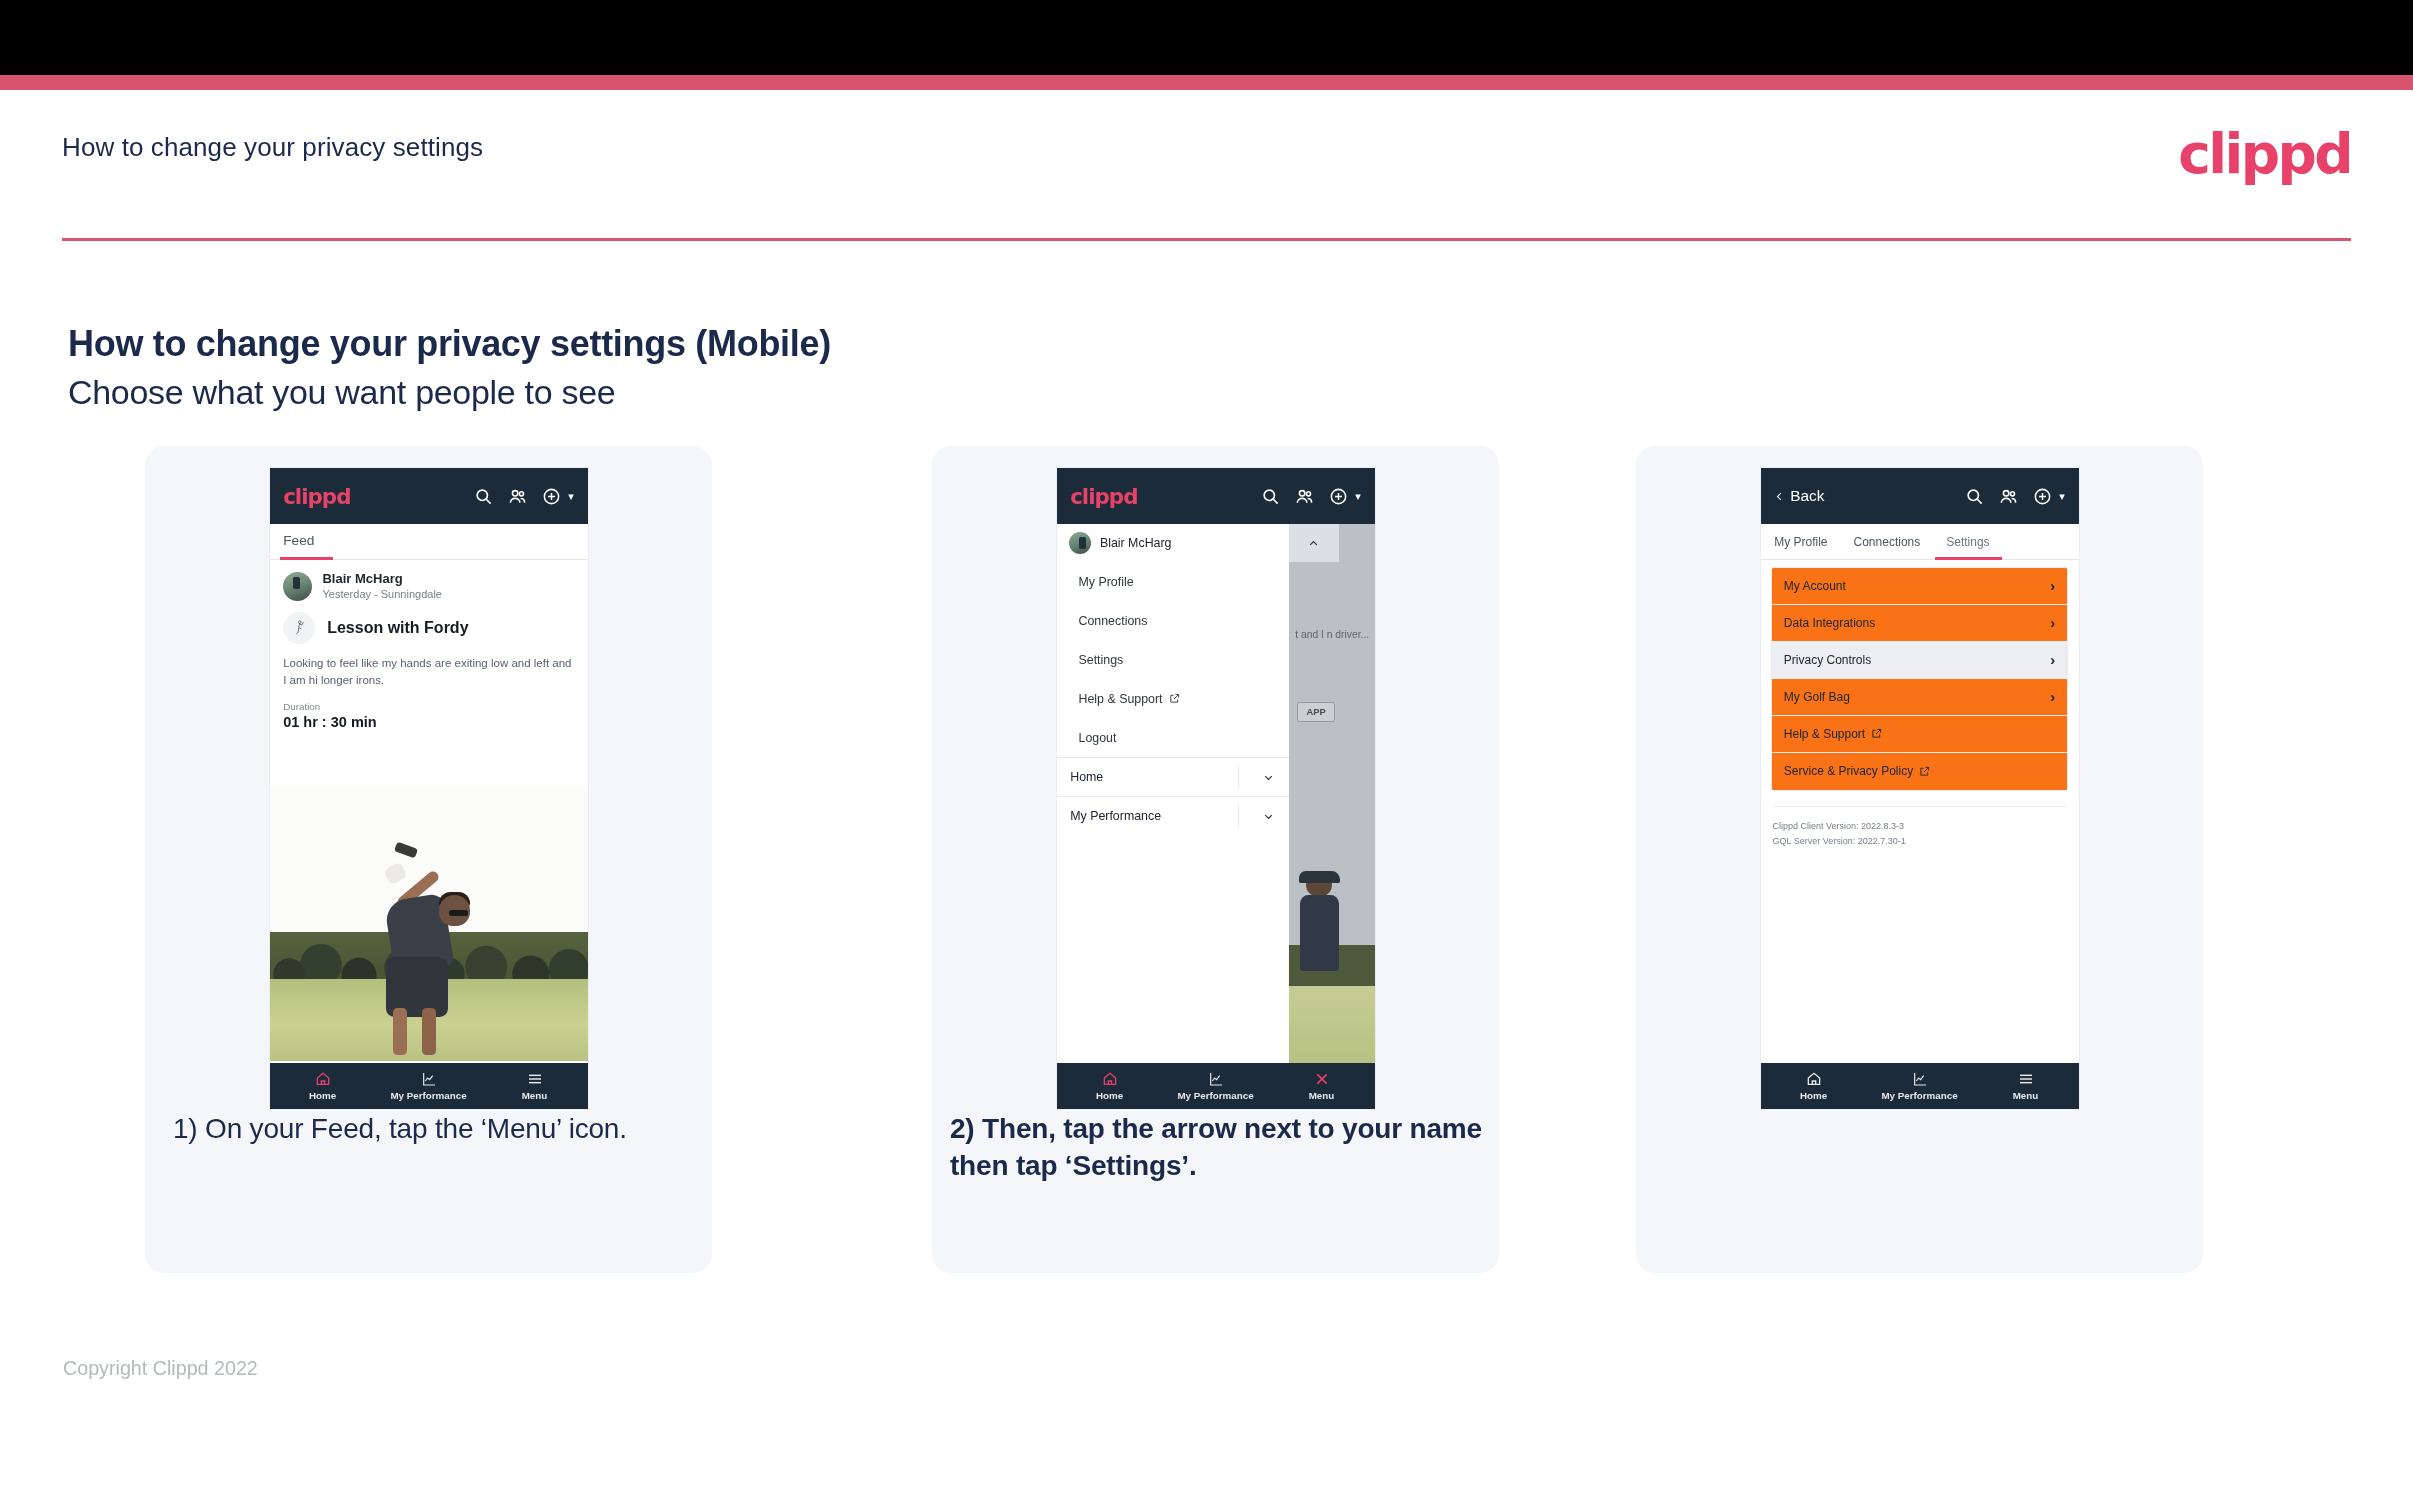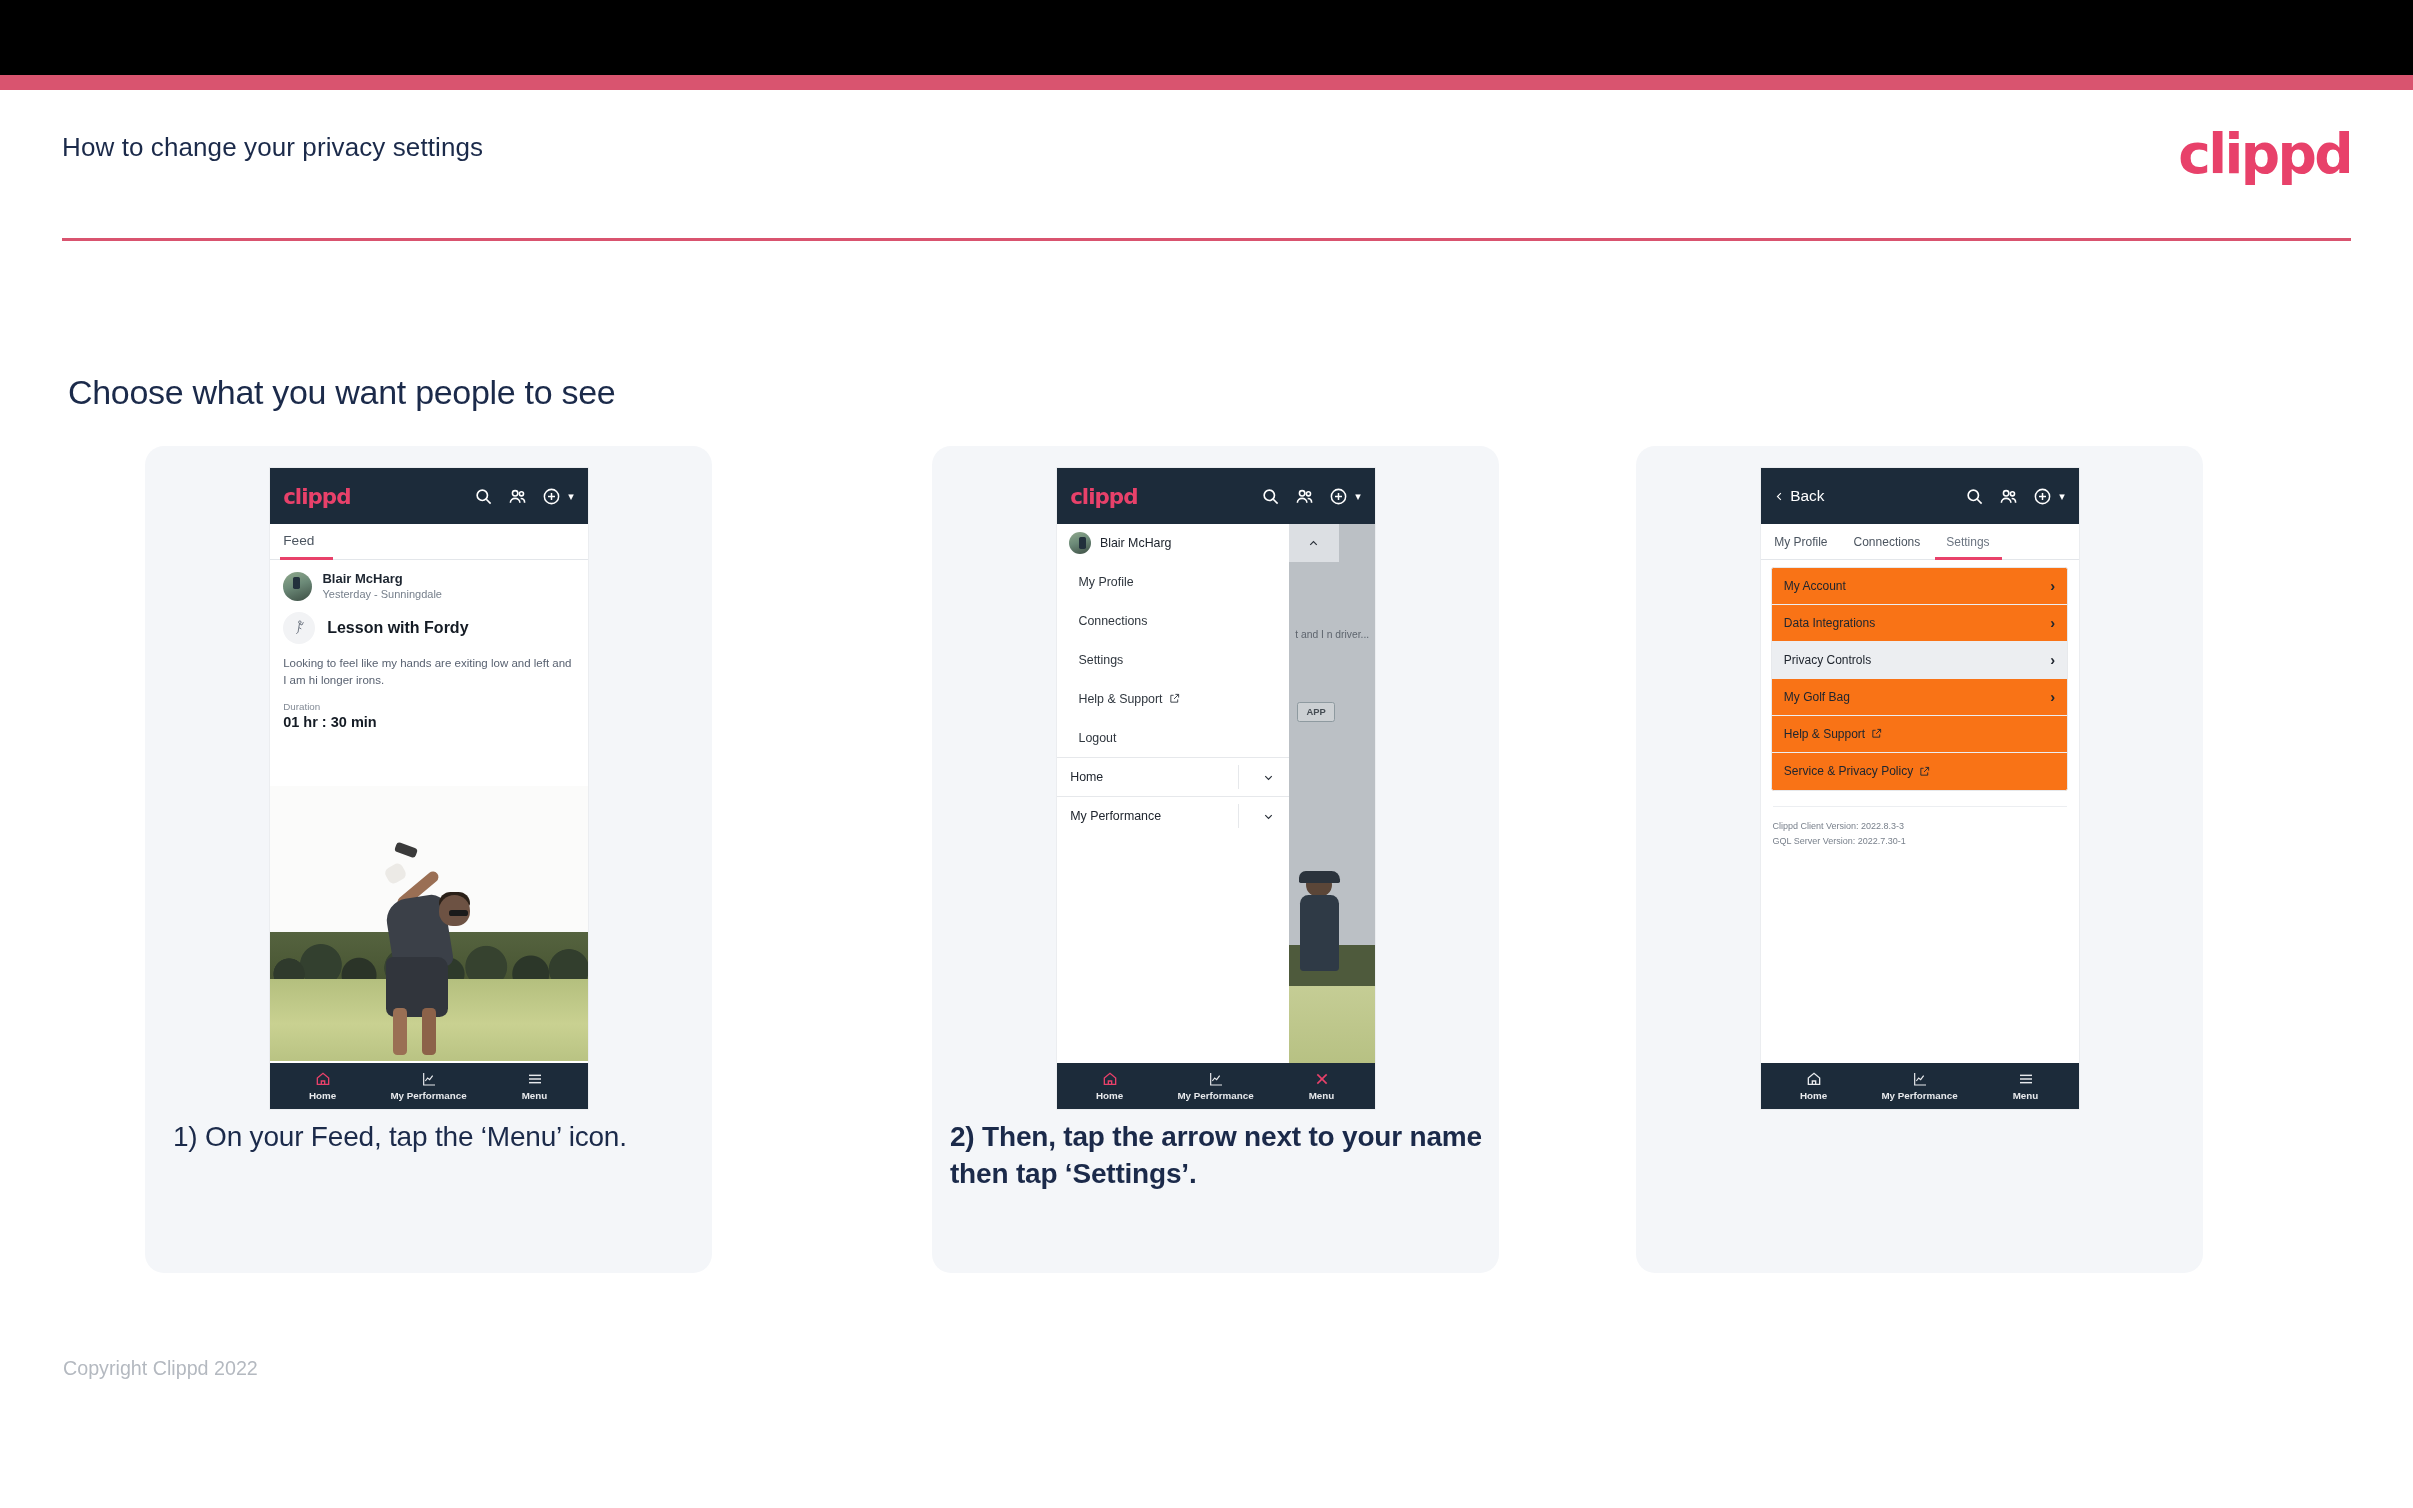--- a/index.html
+++ b/index.html
@@ -208,21 +208,21 @@
   }
   .set-row:last-child { border-bottom:none; }
   .set-row.highlight { background:#eceef1; }
   .set-row .lbl { display:flex; align-items:center; gap:6px; }
   .chev { font-size:14.5px; color:#20262f; font-weight:bold; line-height:1; }
   .versions { margin:15.4px 12px 0 12px; padding-top:12px; border-top:0.9px solid #eceef1; font-size:9px; color:#79818c; line-height:1.65; }
 
   
   .caption {
     position:absolute; top:1111px; font-size:28px; color:#1b2a4a;
-    line-height:1.32; letter-spacing:-0.2px; width:547px;margin-top:8px;
+    line-height:1.32; letter-spacing:-0.2px; width:547px;
   }
   .cap-1 { left:173px; }
   .cap-2 { left:950px;font-weight:bold; }
   .cap-3 { left:1723px; }
 
   
   .footer { position:absolute; left:63px; top:1357px; font-size:19.7px; color:#b4b9c0; }
   .ext-ic { width:11px; height:11px; display:inline-block; }
   .ext-ic svg { width:100%; height:100%; display:block; }
 </style>
@@ -233,20 +233,21 @@
 
   <div class="topbar-black"></div>
   <div class="topbar-pink"></div>
 
   <div class="header">
     <div class="header-title">How to change your privacy settings</div>
     <div class="logo">clippd</div>
     <div class="header-rule"></div>
   </div>
 
+  <div class="main-title">How to change your privacy settings (Mobile)</div>
   <div class="main-sub">Choose what you want people to see</div>
 
   <div class="cards">
 
     <div class="card card-1">
       <div class="phone">
 
         <div class="phone-head">
           <div class="phone-logo">clippd</div>
           <div class="head-icons">

